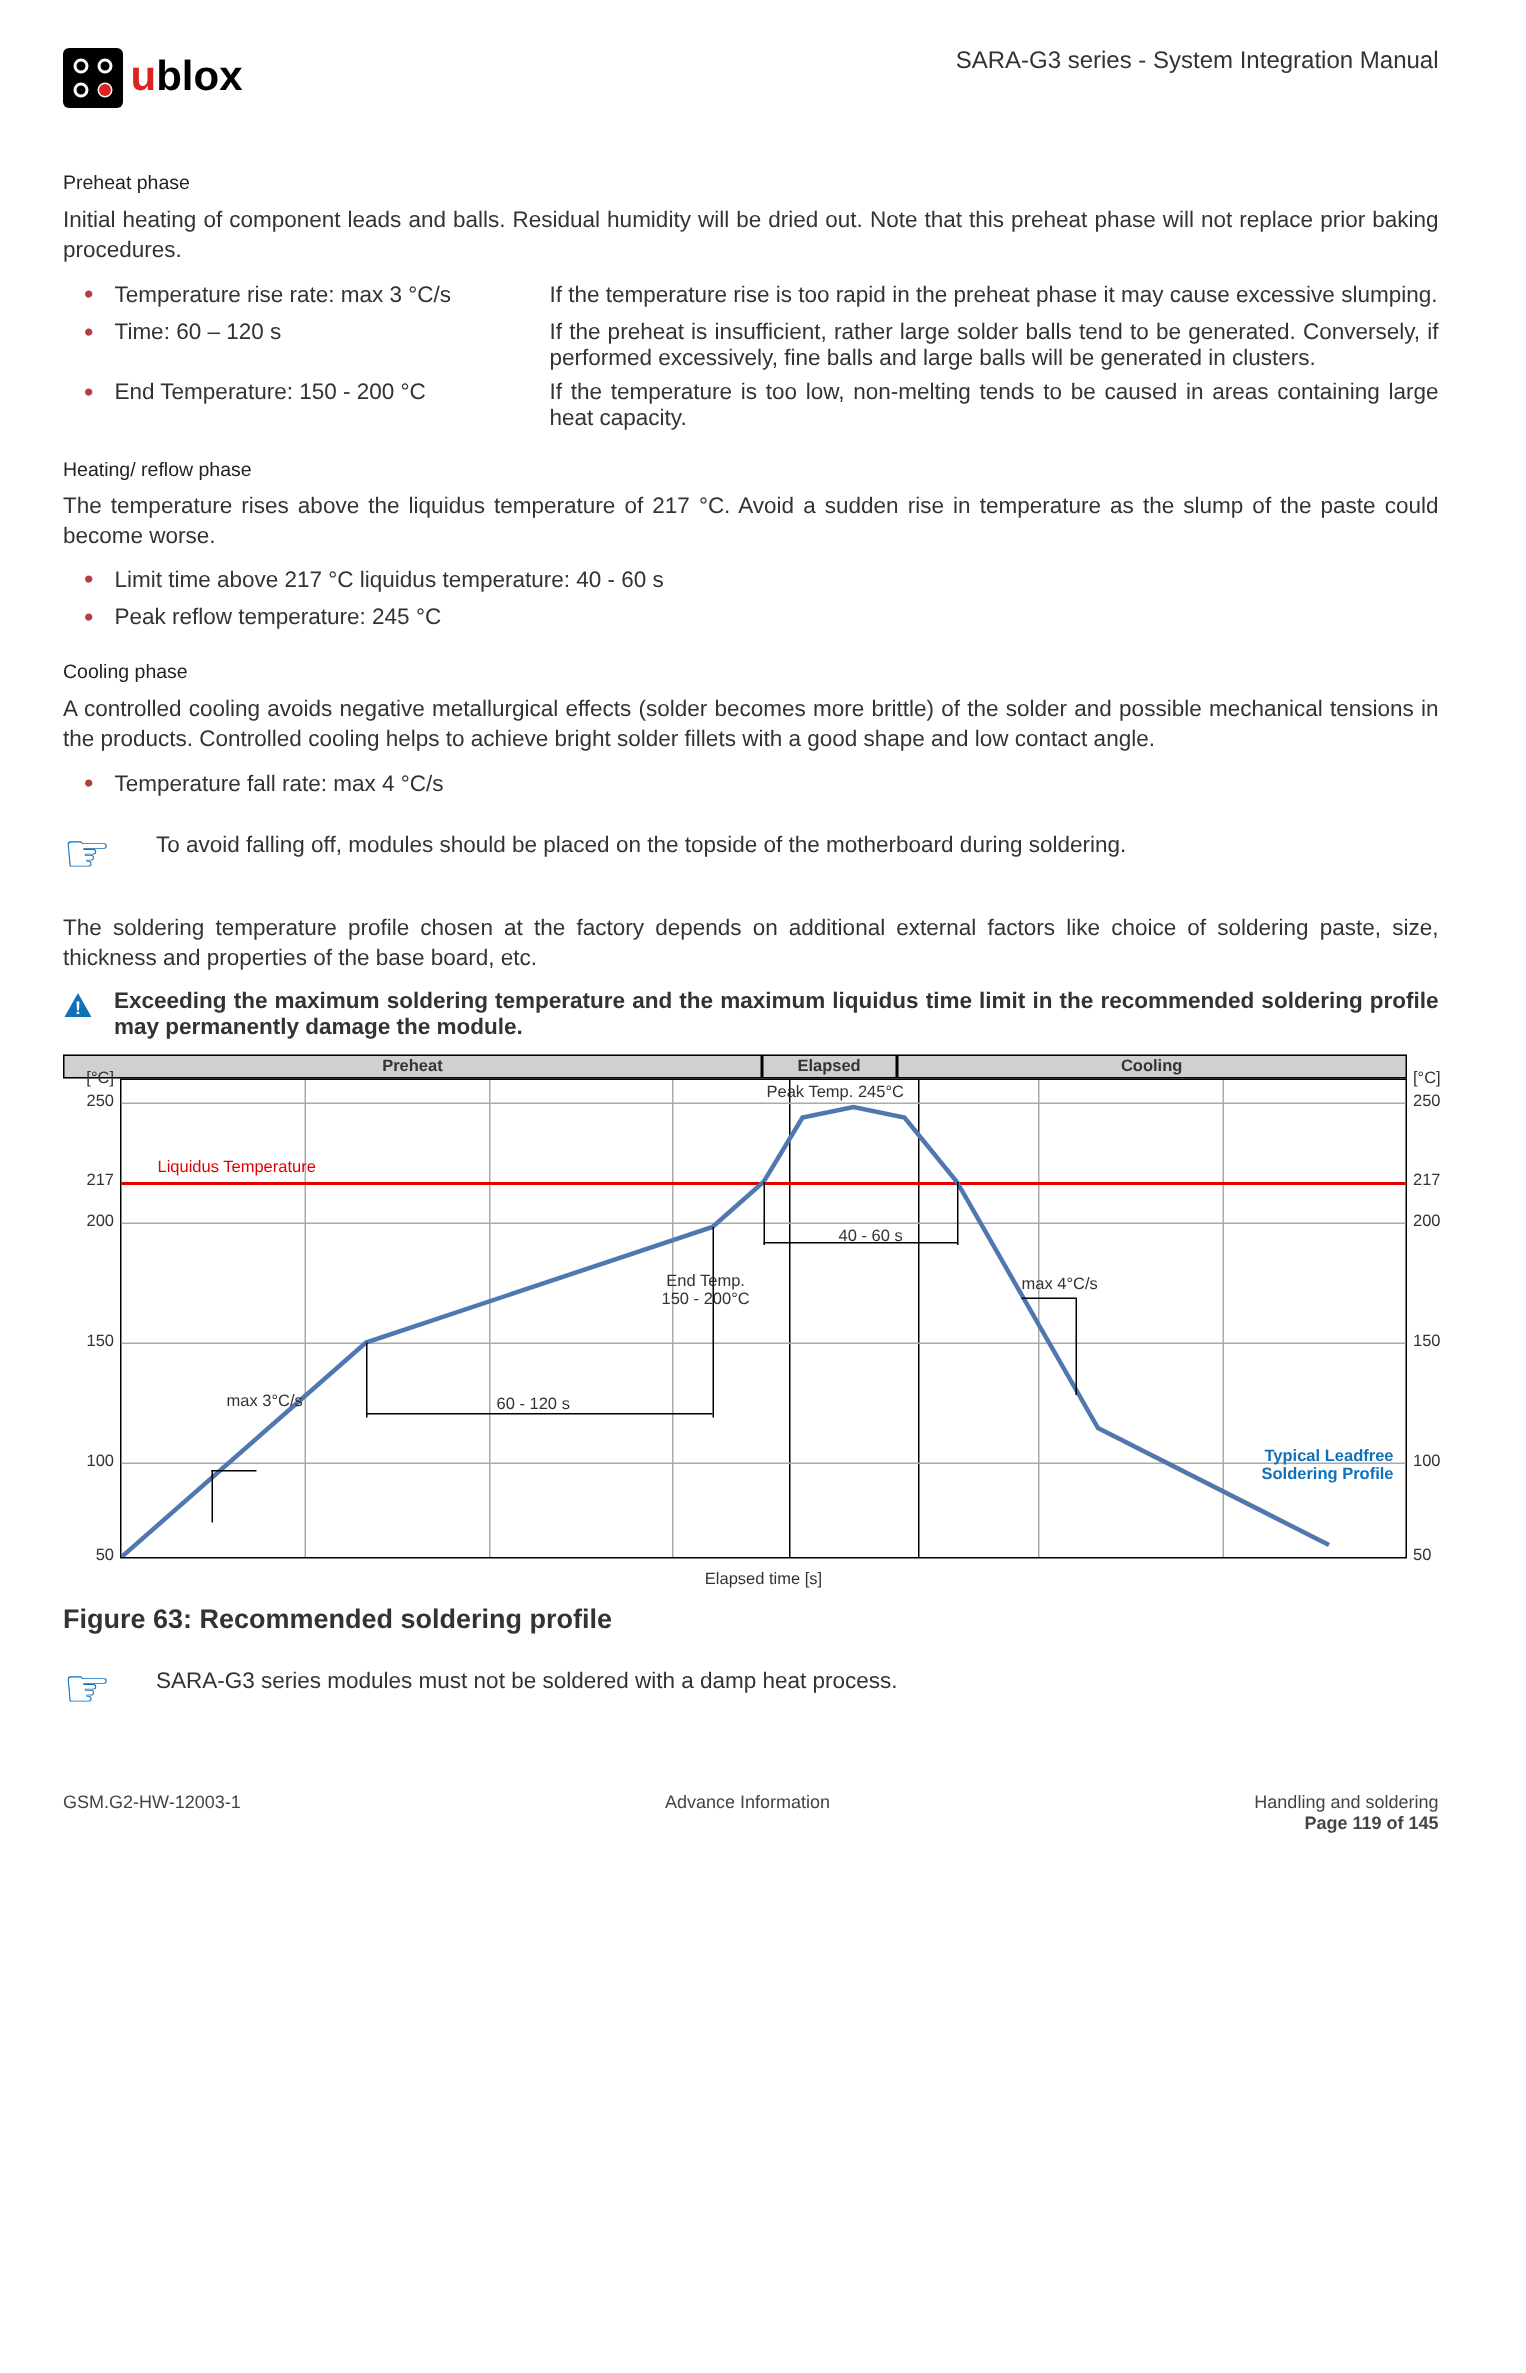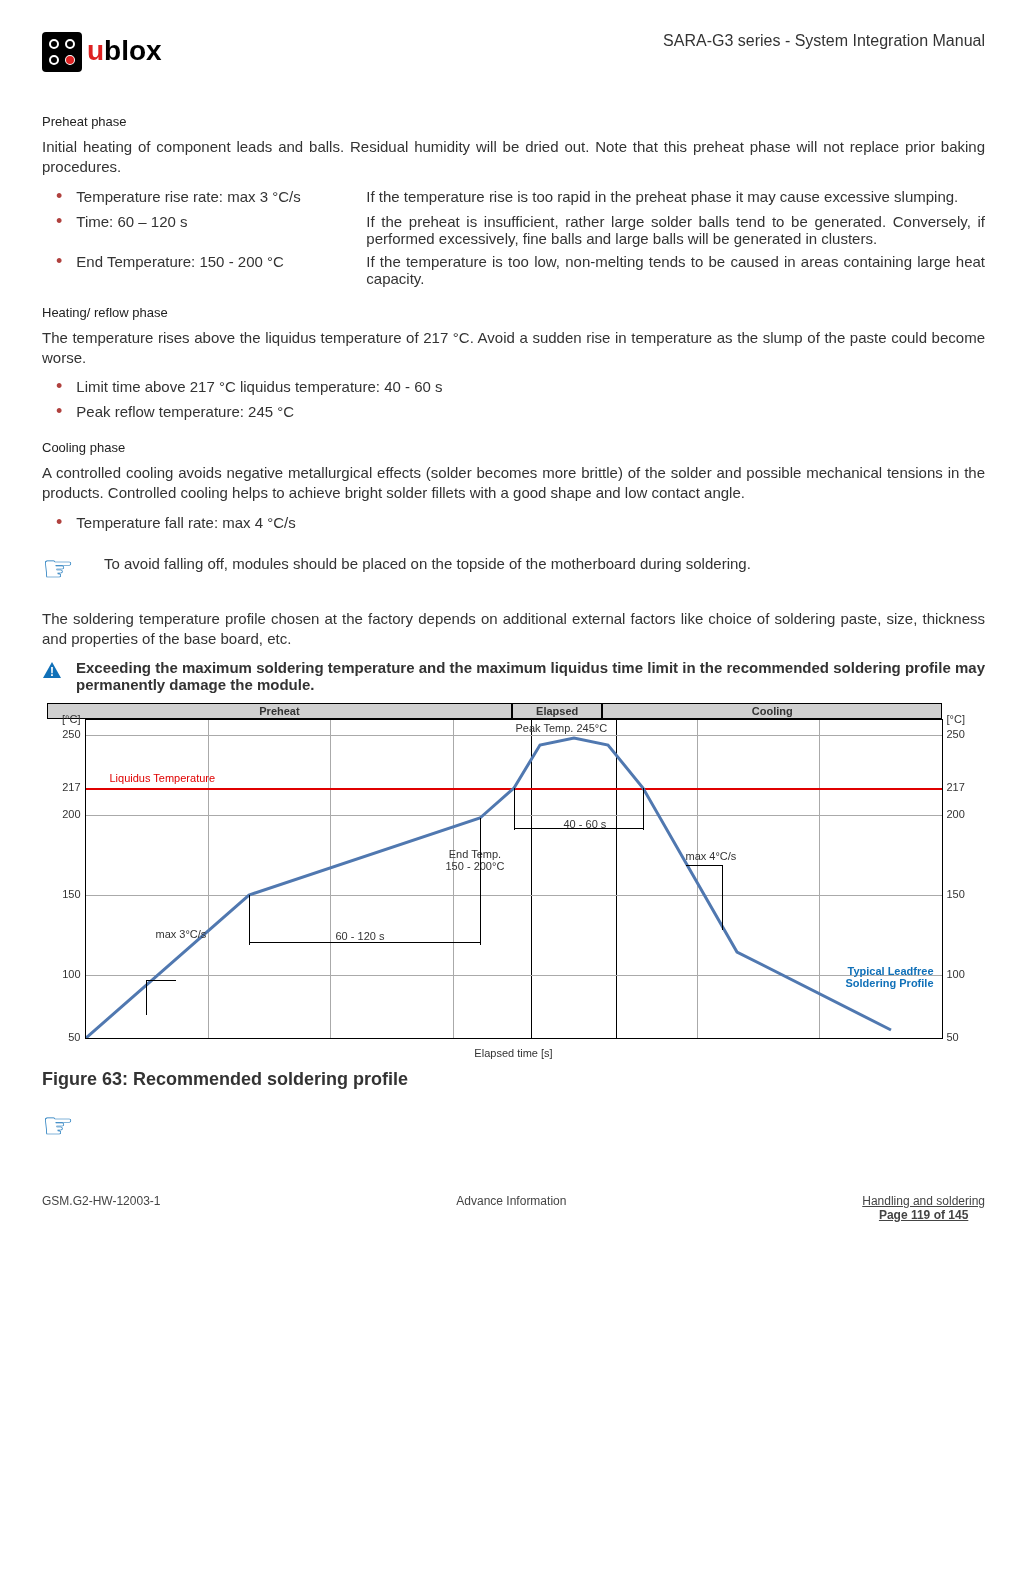--- a/index.html
+++ b/index.html
@@ -5,21 +5,21 @@
   body {
     margin: 0;
     padding: 0;
     font-family: "Segoe UI", Tahoma, Arial, sans-serif;
     font-size: 15px;
     color: #333;
     background: #fff;
     width: 1017px;
   }
   .page {
-    padding: 30px 32px 30px 42px;
+    padding: 30px 58px 30px 42px;
     box-sizing: border-box;
   }
   .header {
     display: flex;
     align-items: flex-start;
     justify-content: space-between;
     margin-bottom: 40px;
   }
   .logo {
     display: flex;
@@ -173,22 +173,21 @@
     margin: 10px 0 18px 0;
   }
   .footer {
     display: flex;
     justify-content: space-between;
     font-size: 12px;
     color: #444;
     margin-top: 50px;
   }
   .footer .right {
-    text-align: center;
-    text-decoration: underline;
+    text-align: right;
   }
 </style>
 </head>
 <body>
 
 <div class="page">
 
   <div class="header">
     <div class="logo">
       <svg width="130" height="44" viewBox="0 0 130 44">
@@ -346,20 +345,21 @@
         </div>
       </div>
       <div class="xaxis-label">Elapsed time [s]</div>
     </div>
   </div>
 
   <div class="fig-caption">Figure 63: Recommended soldering profile</div>
 
   <div class="note-row">
     <div class="hand-icon">☞</div>
+    <div>SARA-G3 series modules must not be soldered with a damp heat process.</div>
   </div>
 
   <div class="footer">
     <div>GSM.G2-HW-12003-1</div>
     <div>Advance Information</div>
     <div class="right">
       <div>Handling and soldering</div>
       <div class="bold">Page 119 of 145</div>
     </div>
   </div>

